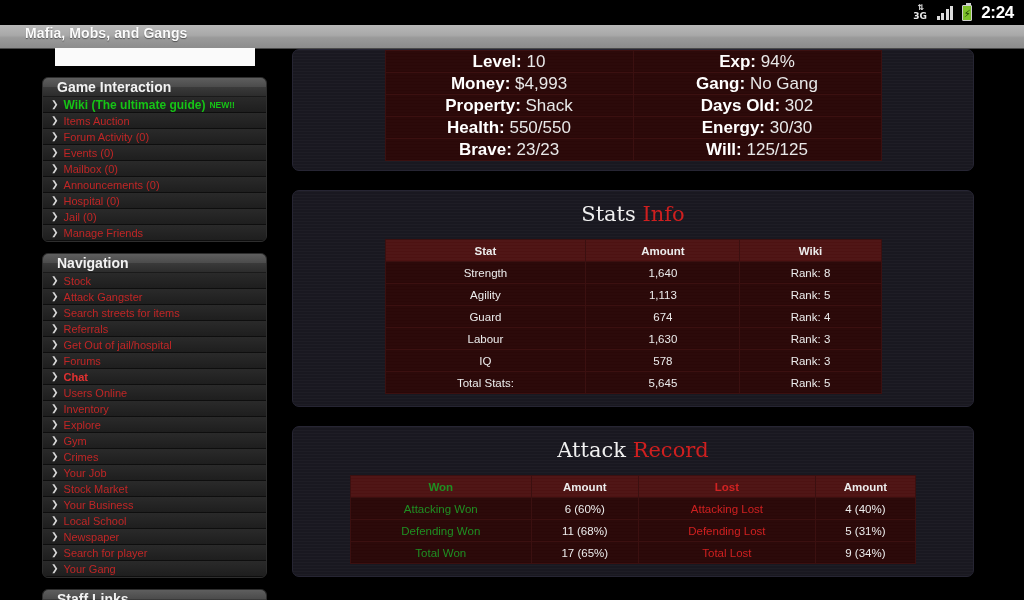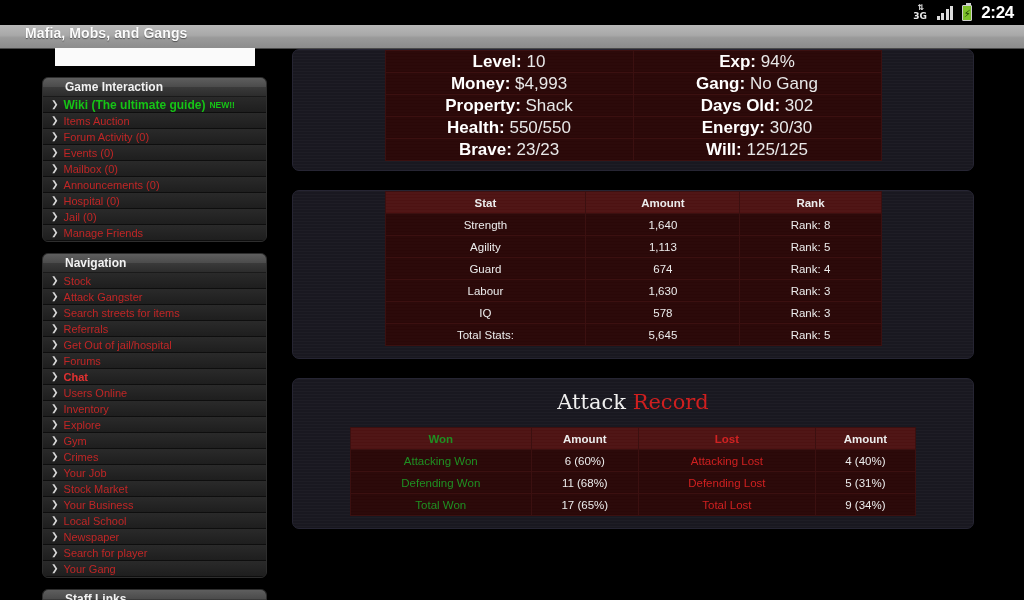--- a/index.html
+++ b/index.html
@@ -54,23 +54,23 @@
 
   
   .sidebar{ position:absolute; left:42px; top:0; width:225px; }
   .adbox{ position:absolute; left:13px; top:-1px; width:200px; height:18px;
     background:#fafafa; }
 
   .panel-nav{ margin-top:28px; background:#1b1b1b;
     border:1px solid #2e2e2e; border-radius:6px; overflow:hidden; }
   .panel-nav + .panel-nav{ margin-top:11px; }
   .panel-head{
-    height:19px; padding:0 0 0 22px; display:flex; align-items:center;
+    height:19px; padding:0 0 0 14px; display:flex; align-items:center;
     background:linear-gradient(to bottom,#5e5e5e 0%,#4b4b4b 50%,#3a3a3a 51%,#2c2c2c 100%);
-    color:#f2f2f2; font-size:12px; font-weight:bold;
+    color:#f2f2f2; font-size:14px; font-weight:bold;
     font-family:"Liberation Sans", sans-serif;
     border-bottom:1px solid #1a1a1a;
   }
   .navitem{
     height:16px; display:flex; align-items:center; gap:5px; padding-left:8px;
     background:linear-gradient(to bottom,#2a2a2a 0%,#242424 50%,#1e1e1e 100%);
     border-bottom:1px solid #0e0e0e;
     font-size:11px; font-family:"Liberation Sans", sans-serif;
     color:#c22b2b;
     white-space:nowrap; overflow:hidden;
@@ -334,27 +334,31 @@
             </tr>
             <tr>
               <td><b>Brave:</b> <span> 23/23</span></td>
               <td><b>Will:</b> <span> 125/125</span></td>
             </tr>
           </tbody>
       </table>
     </div>
 
     <div class="card">
+      <div class="card-title">
+        <span>Stats</span>
+        <span class="accent">Info</span>
+      </div>
       <div class="card-body">
         <table class="stats-table">
           <thead>
               <tr id="stats-head">
                 <th>Stat</th>
                 <th>Amount</th>
-                <th>Rank</th>
+                <th>Wiki</th>
               </tr>
             </thead>
           <tbody id="stats-body">
               <tr>
                 <td>Strength</td>
                 <td>1,640</td>
                 <td>Rank: 8</td>
               </tr>
               <tr>
                 <td>Agility</td>

